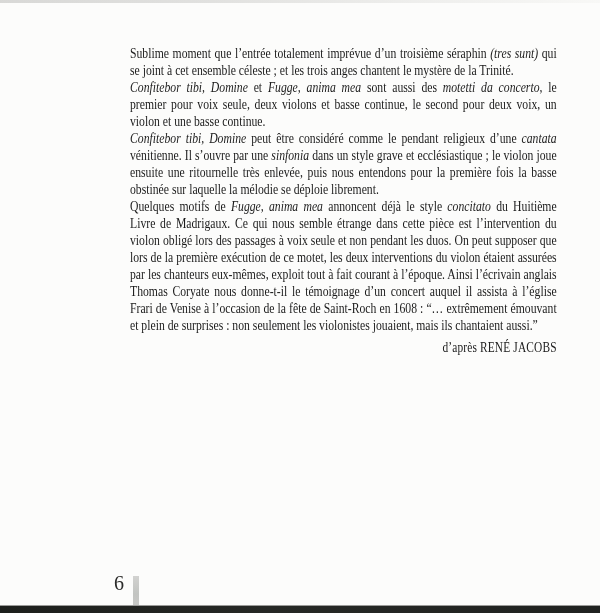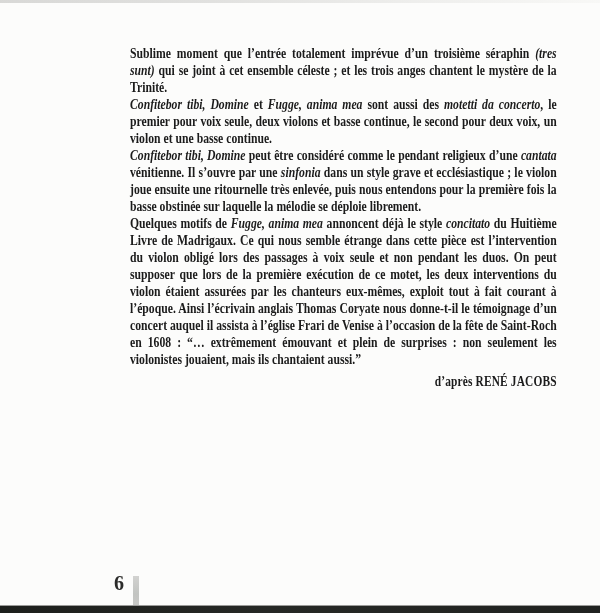--- a/index.html
+++ b/index.html
@@ -10,21 +10,20 @@
     width: 600px;
     height: 613px;
     background: #fcfcfb;
     position: relative;
     overflow: hidden;
     font-family: "Liberation Serif", serif;
   }
   .page {
     position: absolute;
     inset: 0;
-    font-weight: bold;
   }
   
   .top-edge {
     position: absolute;
     top: 0; left: 0;
     width: 600px; height: 3px;
     background: linear-gradient(to right, #d2d2d0 0%, #dcdcda 35%, #ececea 70%, #f7f7f5 100%);
     opacity: 0.85;
   }
   

